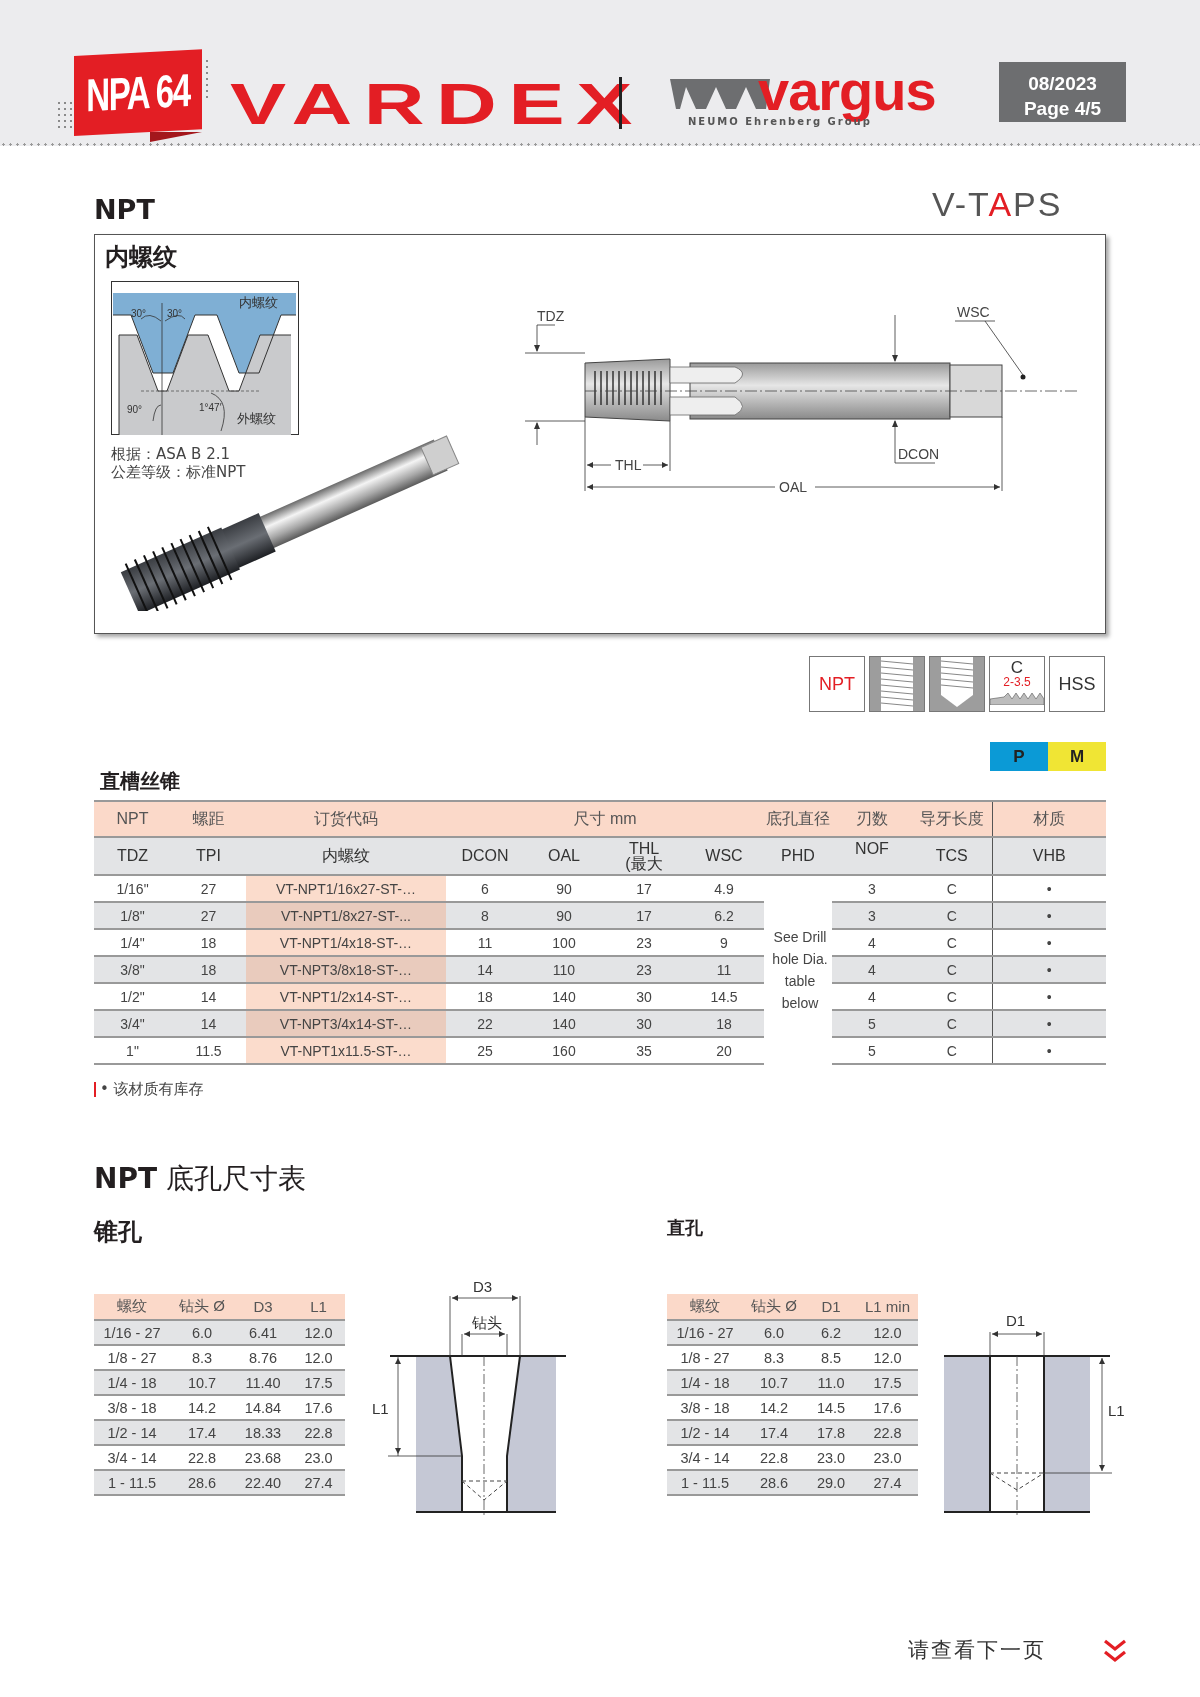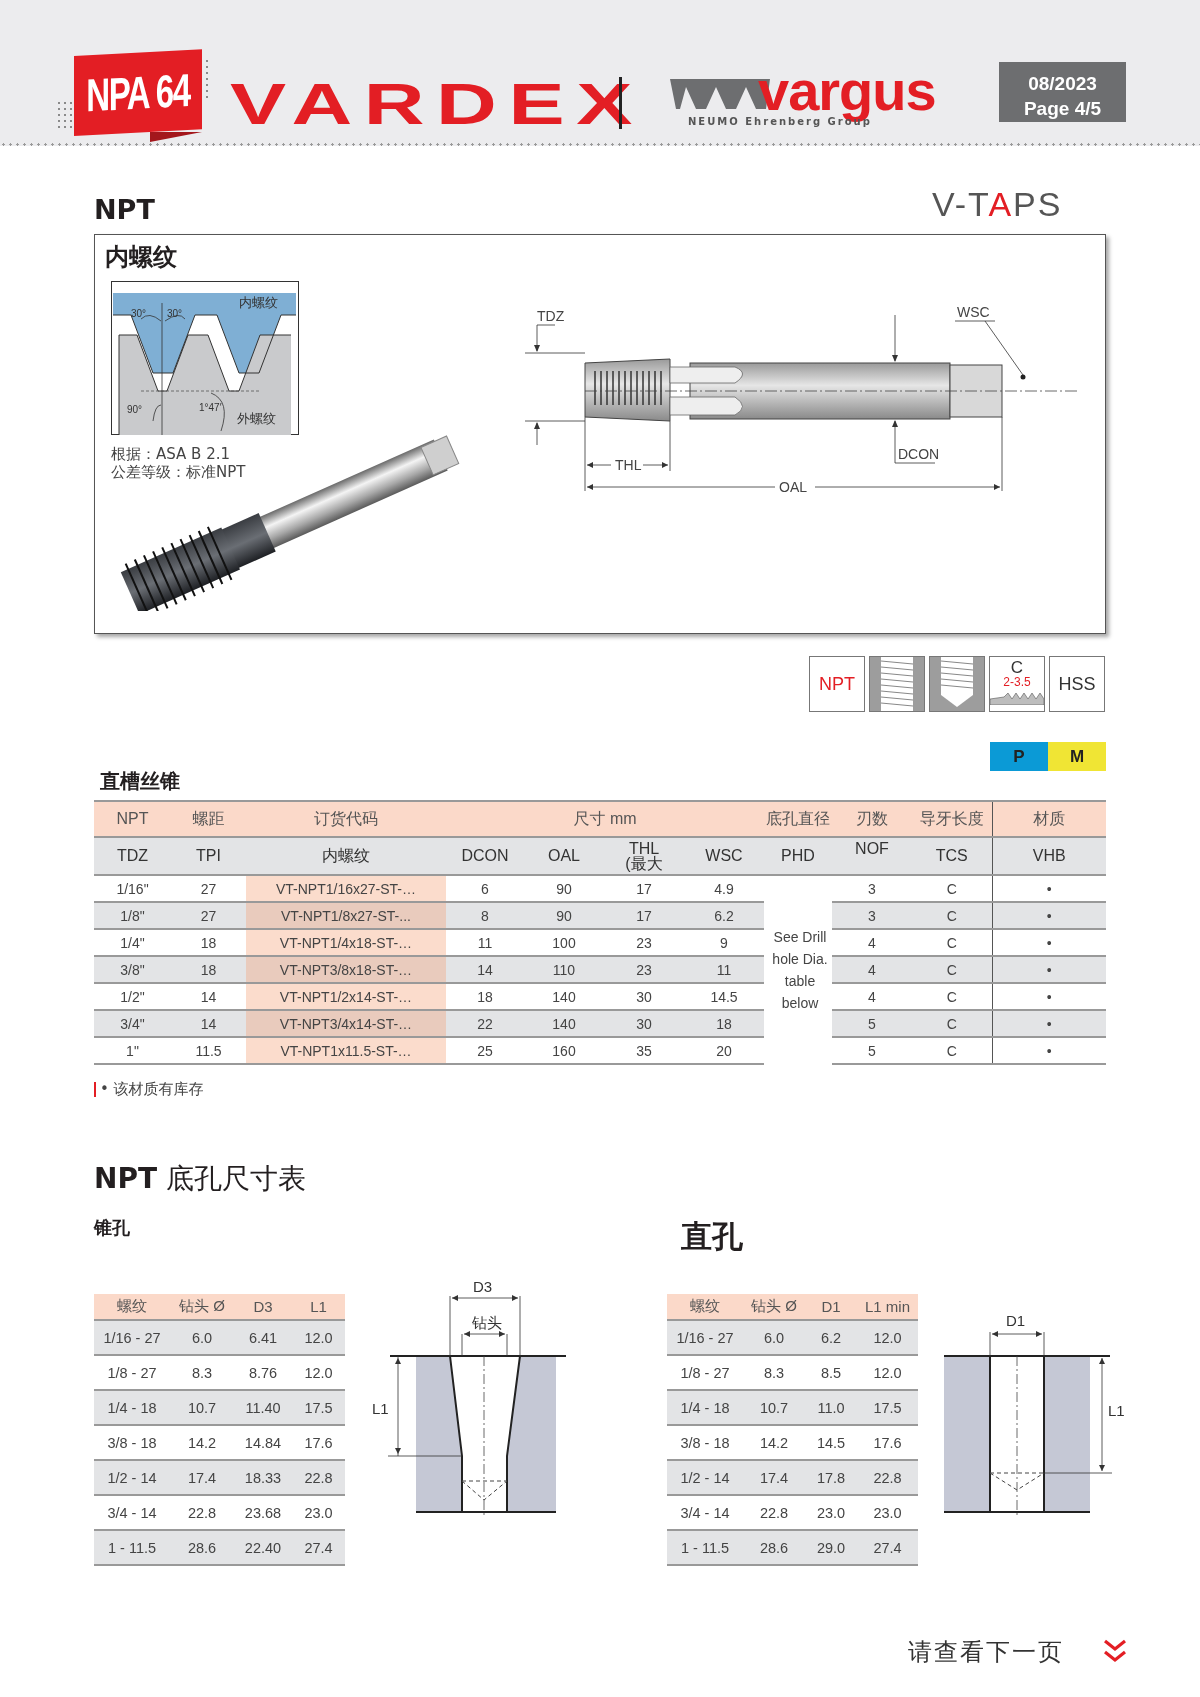--- a/index.html
+++ b/index.html
@@ -50,24 +50,24 @@
   .main-table tbody tr:nth-child(7) td.phd { border-bottom: none; }
 
   .stock { position: absolute; left: 94px; top: 1080px; font-size: 15px; color: #444; }
   .stock .bar { display: inline-block; width: 2px; height: 15px; background: #e31e24; vertical-align: middle; margin-right: 4px; }
 
   .h2 { position: absolute; left: 94px; top: 1160px; font-size: 28px; }
   .h2 b { font-weight: bold; }
 
   .small-table { position: absolute; font-family: "Liberation Sans", sans-serif; font-size: 14.5px; color: #444; }
   .small-table th { background: #fbd9c9; font-weight: normal; height: 26px; font-size: 15px; color: #555; border-bottom: 2px solid #999; }
-  .small-table td { height: 35px; text-align: center; border-bottom: 2px solid #999; }
+  .small-table td { height: 25px; text-align: center; border-bottom: 2px solid #999; }
   .small-table tbody tr:nth-child(odd) td { background: #e3e4e6; }
 
-  .footer-text { position: absolute; left: 908px; top: 1636px; font-size: 24px; color: #333; letter-spacing: 2px; }
+  .footer-text { position: absolute; left: 908px; top: 1636px; font-size: 21px; color: #333; letter-spacing: 2px; }
 </style>
 </head>
 <body>
 
 <div class="header">
   <div class="dotpatch" style="left:150px;top:58px;width:58px;height:42px;"></div>
   <div class="dotpatch" style="left:56px;top:100px;width:60px;height:30px;"></div>
   <div class="npa-badge">
       <span>NPA 64</span>
     </div>
@@ -380,22 +380,22 @@
       <td>5</td>
       <td>C</td>
       <td class="vline">•</td>
     </tr>
   </tbody>
 </table>
 
 <div class="stock"><span class="bar"></span><span>• 该材质有库存</span></div>
 
 <div class="h2"><b>NPT</b><span> 底孔尺寸表</span></div>
-<div class="sec-title" style="left:94px;top:1216px;font-size:18px;">锥孔</div>
-<div class="sec-title" style="left:681px;top:1216px;font-size:31px;">直孔</div>
+<div class="sec-title" style="left:94px;top:1216px;font-size:24px;">锥孔</div>
+<div class="sec-title" style="left:667px;top:1216px;font-size:18px;">直孔</div>
 
 <table class="small-table" style="left:94px;top:1294px;width:251px;">
   <colgroup>
       <col style="width:76px">
       <col style="width:64px">
       <col style="width:58px">
       <col style="width:53px">
     </colgroup>
   <thead>
       <tr>

